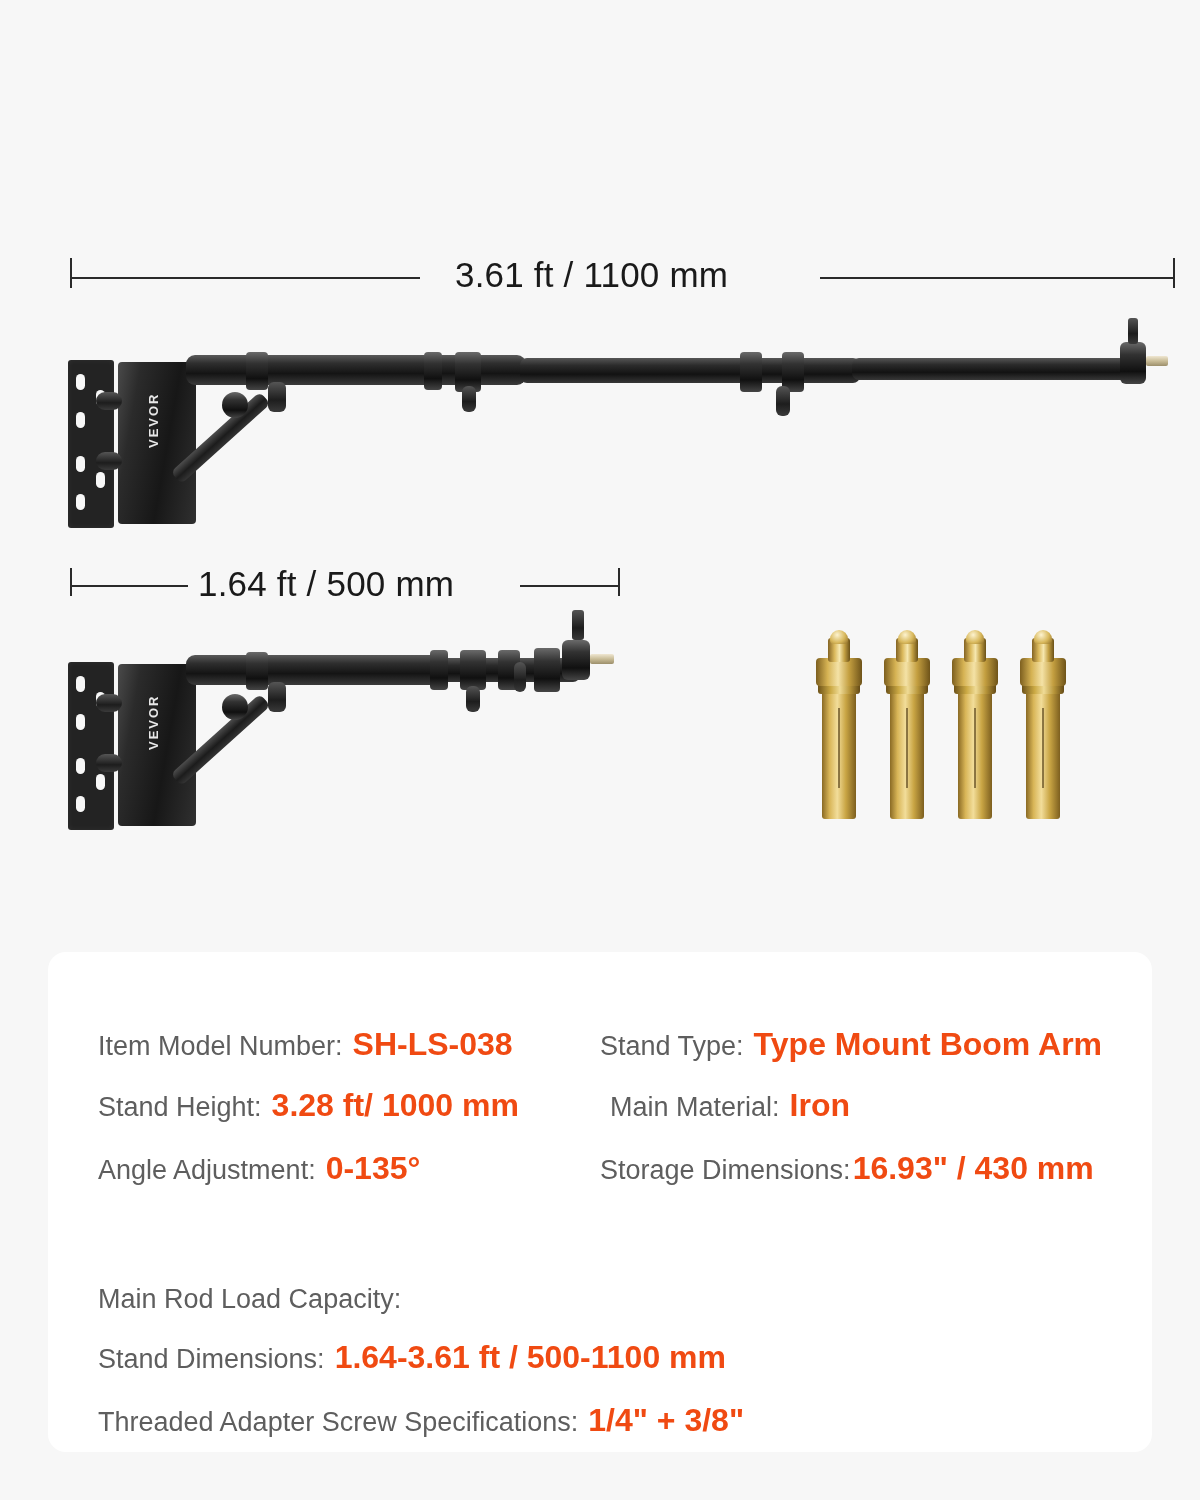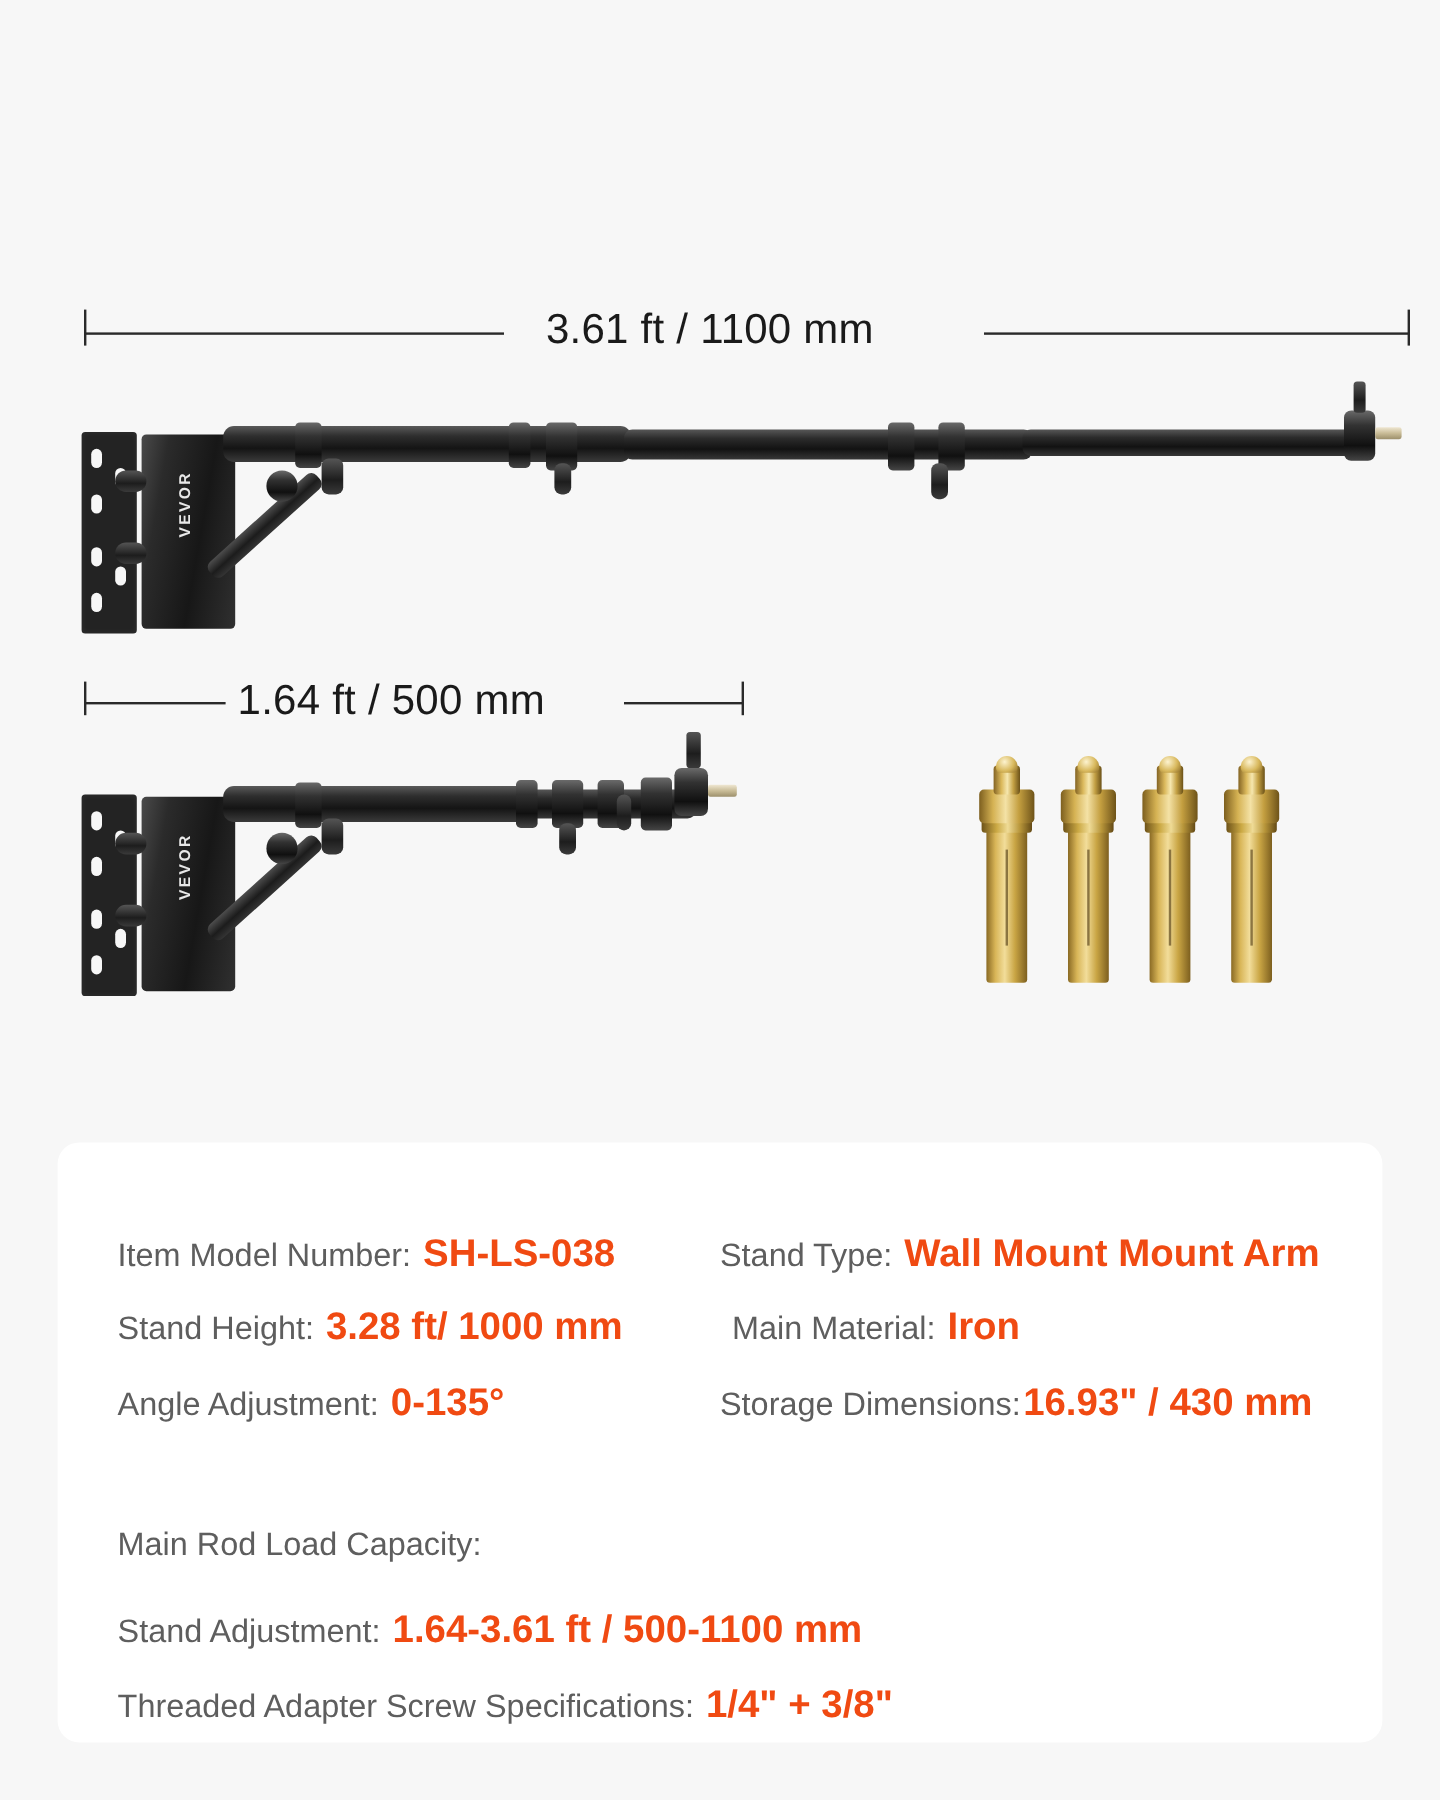--- a/index.html
+++ b/index.html
@@ -317,21 +317,21 @@
 
   <div class="spec-card">
 
     <div class="spec-row" style="left:50px; top:42px;">
       <span class="spec-label">Item Model Number:</span>
       <span class="spec-value">SH-LS-038</span>
     </div>
 
     <div class="spec-row" style="left:552px; top:42px;">
       <span class="spec-label">Stand Type:</span>
-      <span class="spec-value">Wall Mount Mount Arm</span>
+      <span class="spec-value">Type Mount Boom Arm</span>
     </div>
 
     <div class="spec-row" style="left:50px; top:103px;">
       <span class="spec-label">Stand Height:</span>
       <span class="spec-value">3.28 ft/ 1000 mm</span>
     </div>
 
     <div class="spec-row" style="left:562px; top:103px;">
       <span class="spec-label">Main Material:</span>
       <span class="spec-value">Iron</span>
@@ -341,26 +341,26 @@
       <span class="spec-label">Angle Adjustment:</span>
       <span class="spec-value">0-135°</span>
     </div>
 
     <div class="spec-row" style="left:552px; top:166px;text-align:right;">
       <span class="spec-label">Storage Dimensions:</span>
       <span class="spec-value" style="margin-left:2px;">16.93" / 430 mm</span>
     </div>
 
 
-    <div class="spec-row" style="left:50px; top:288px;text-align:right;">
+    <div class="spec-row" style="left:50px; top:300px;text-align:right;">
       <span class="spec-label">Main Rod Load Capacity:</span>
     </div>
 
     <div class="spec-row" style="left:50px; top:355px;">
-      <span class="spec-label">Stand Adjustment:</span>
+      <span class="spec-label">Stand Dimensions:</span>
       <span class="spec-value">1.64-3.61 ft  / 500-1100 mm</span>
     </div>
 
     <div class="spec-row" style="left:50px; top:418px;">
       <span class="spec-label">Threaded Adapter Screw Specifications:</span>
       <span class="spec-value">1/4" + 3/8"</span>
     </div>
 
   </div>
 

